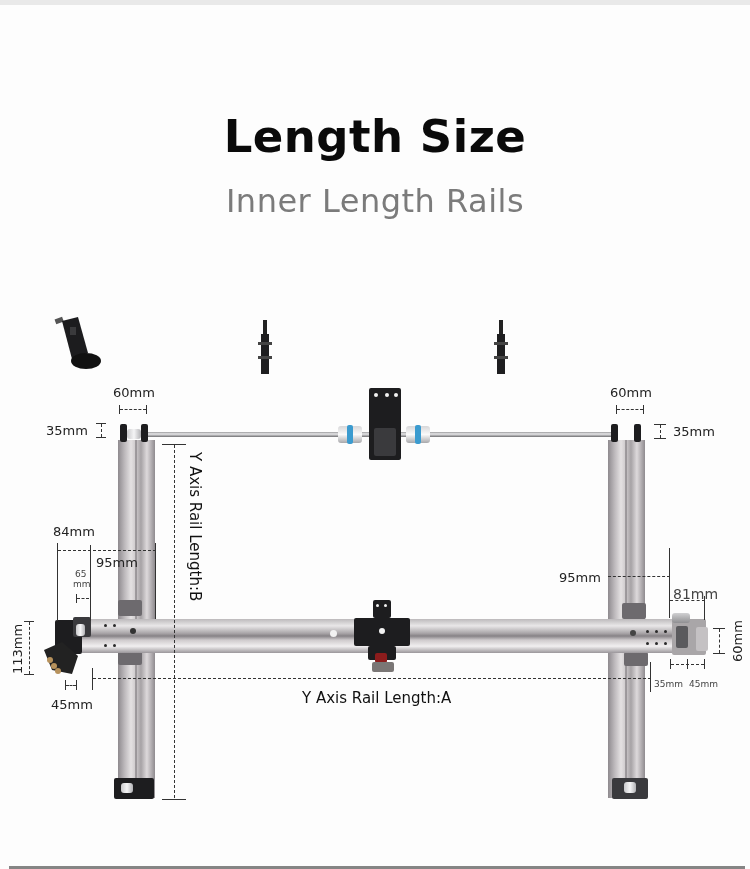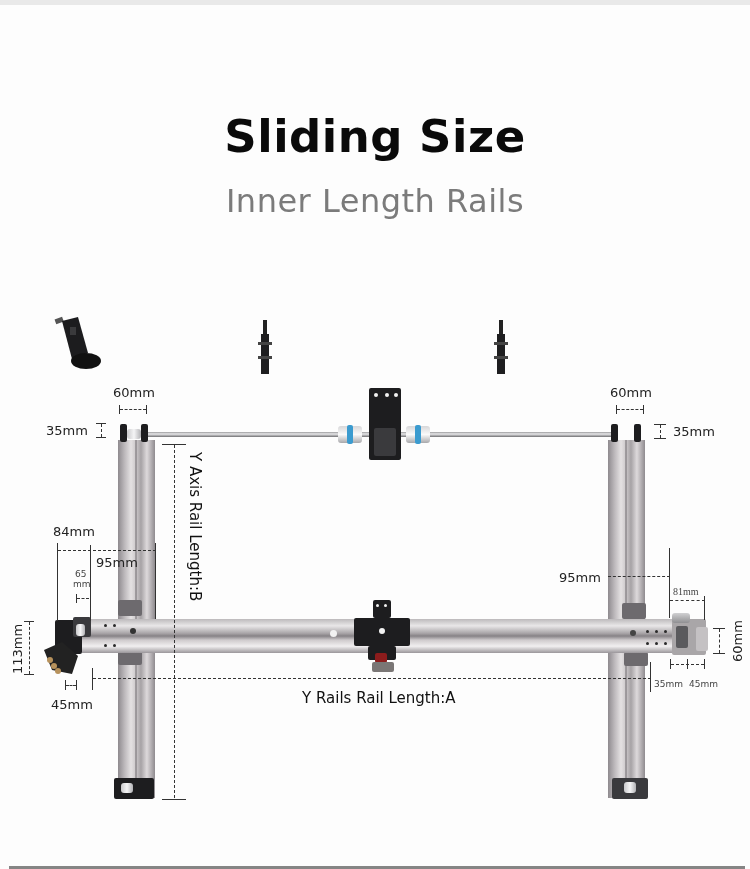--- a/index.html
+++ b/index.html
@@ -9,21 +9,21 @@
   .top-bar { position: absolute; left: 0; top: 0; width: 750px; height: 5px; background: #e9e9e9; }
   .bottom-rule { position: absolute; left: 9px; top: 866px; width: 736px; height: 3px; background: #858585; }
 
   .title { position: absolute; left: 0; top: 110px; width: 750px; text-align: center;
            font-family: "DejaVu Sans", sans-serif; font-weight: 700; font-size: 45px; color: #0a0a0a; letter-spacing: 0.5px; }
   .subtitle { position: absolute; left: 0; top: 182px; width: 750px; text-align: center;
               font-family: "DejaVu Sans", sans-serif; font-size: 32px; color: #7b7b7b; letter-spacing: 0.5px; }
 
   .lbl { position: absolute; font-family: "DejaVu Sans", sans-serif; font-size: 13px; color: #222; white-space: nowrap; line-height: 1; }
   .lbl.small { font-size: 9px; color: #444; }
-  .lbl.mid { font-size: 10px; color: #444; font-family: Liberation Serif, serif; }
+  .lbl.mid { font-size: 14px; color: #444; }
   .lbl.big { font-size: 15px; color: #111; }
   .lbl.vert { transform-origin: left top; }
 
   .dash-h { position: absolute; height: 0; border-top: 1.3px dashed #333; }
   .dash-v { position: absolute; width: 0; border-left: 1.3px dashed #333; }
   .solid-h { position: absolute; height: 0; border-top: 1.3px solid #333; }
   .solid-v { position: absolute; width: 0; border-left: 1.3px solid #333; }
 
   
   .rail-v { position: absolute; background: linear-gradient(90deg, #8e8a8e 0%, #bdb9bc 18%, #e4e1e2 35%, #c9c5c7 50%, #a6a2a5 62%, #ddd9db 78%, #8f8b8f 100%); }
@@ -38,21 +38,21 @@
   .coupler { position: absolute; background: linear-gradient(180deg,#d7d7d9,#fafafa,#a8a8ab); border-radius: 3px; }
   .coupler .ring { position: absolute; left: 38%; top: -1px; width: 24%; height: calc(100% + 2px); background: #3b9bcf; border-radius: 2px; }
   .hole { position: absolute; width: 4px; height: 4px; background: #f2f2f2; border-radius: 50%; }
   .dot { position: absolute; width: 3px; height: 3px; background: #2a2a2a; border-radius: 50%; }
 </style>
 </head>
 <body>
 
 <div class="top-bar"></div>
 
-<h1 class="title">Sliding Size</h1>
+<h1 class="title">Length Size</h1>
 <div class="subtitle">Inner Length Rails</div>
 
 <div>
 
   <div>
     <svg style="position:absolute;left:52px;top:315px" width="52" height="56" viewBox="0 0 52 56">
       <rect x="3" y="3" width="8" height="5" fill="#555" transform="rotate(-20 7 5)"></rect>
       <polygon points="10,6 26,2 36,38 20,44" fill="#1c1c1e"></polygon>
       <ellipse cx="34" cy="46" rx="15" ry="8" fill="#111"></ellipse>
       <rect x="18" y="12" width="6" height="8" fill="#3a3a3c"></rect>
@@ -197,21 +197,21 @@
   <div class="dash-v" style="left:29px;top:622px;height:52px;"></div>
   <div class="solid-h" style="left:24px;top:674px;width:10px;"></div>
 
   <div class="solid-v" style="left:65px;top:680px;height:10px;"></div>
   <div class="dash-h" style="left:66px;top:685px;width:10px;"></div>
   <div class="solid-v" style="left:76px;top:680px;height:10px;"></div>
   <div class="solid-v" style="left:92px;top:668px;height:22px;"></div>
   <span class="lbl" style="left:51px;top:698px;">45mm</span>
 
   <div class="dash-h" style="left:93px;top:678px;width:558px;"></div>
-  <span class="lbl big" style="left:302px;top:691px;">Y Rails Rail Length:A</span>
+  <span class="lbl big" style="left:302px;top:691px;">Y Axis Rail Length:A</span>
 
   <span class="lbl" style="left:559px;top:571px;">95mm</span>
   <div class="dash-h" style="left:608px;top:576px;width:62px;"></div>
   <div class="solid-v" style="left:669px;top:548px;height:70px;"></div>
 
   <span class="lbl mid" style="left:673px;top:587px;">81mm</span>
   <div class="dash-h" style="left:670px;top:600px;width:35px;"></div>
   <div class="solid-v" style="left:704px;top:596px;height:24px;"></div>
 
   <div class="solid-h" style="left:713px;top:628px;width:12px;"></div>

